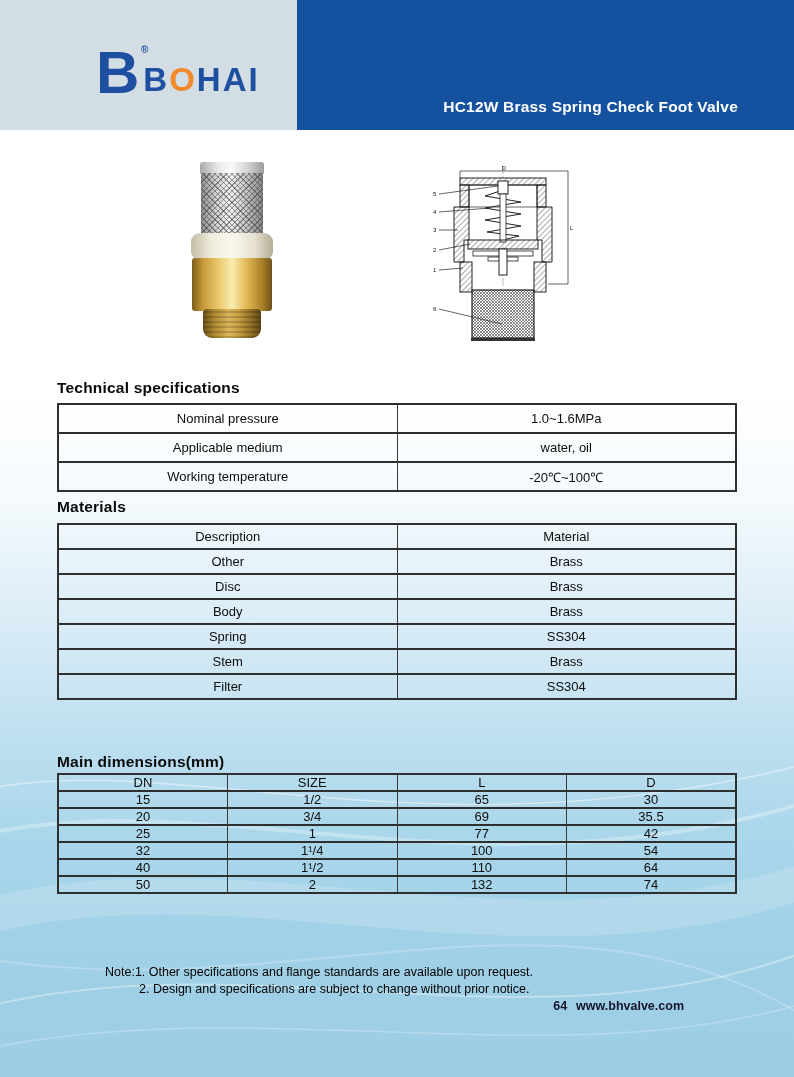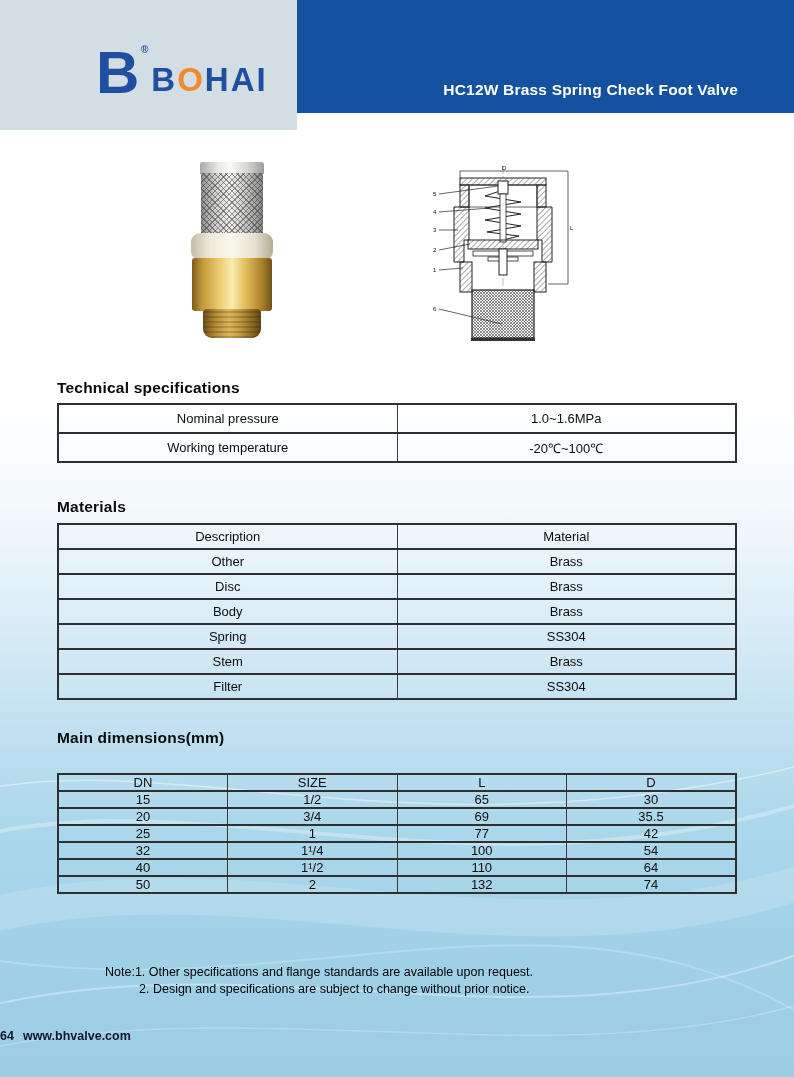--- a/index.html
+++ b/index.html
@@ -4,27 +4,27 @@
 <style>
   html,body{margin:0;padding:0;background:#666;}
   .page{
     position:relative;width:794px;height:1077px;overflow:hidden;margin:0 auto;
     font-family:"Liberation Sans",sans-serif;
     background:linear-gradient(180deg,#ffffff 0%,#ffffff 37%,#f3f9fc 47%,#dcedf7 57%,#c2e1f1 67%,#abd7eb 77%,#a1d1e7 87%,#9ccde4 100%);
   }
   .waves{position:absolute;left:0;top:0;width:794px;height:1077px;pointer-events:none;}
   
   .hdr-light{position:absolute;left:0;top:0;width:297px;height:130px;background:#d3dde4;}
-  .hdr-dark{position:absolute;left:297px;top:0;width:497px;height:113px;background:#14519f;}
+  .hdr-dark{position:absolute;left:297px;top:0;width:497px;height:130px;background:#14519f;}
   .hdr-title{position:absolute;right:56px;bottom:14px;color:#fff;font-size:15.5px;font-weight:bold;letter-spacing:.2px;white-space:nowrap;}
   .logo{position:absolute;left:96px;top:48px;display:flex;align-items:flex-end;}
   .logo-mark-wrap{position:relative;}
   .logo-mark{font-size:60px;line-height:.82;font-weight:bold;color:#1e4fa1;letter-spacing:-2px;}
   .logo-reg{position:absolute;top:-4px;right:-11px;font-size:10px;color:#1e4fa1;font-weight:bold;}
-  .logo-text{margin-left:14px;margin-bottom:1px;font-size:33px;font-weight:bold;color:#1e4fa1;letter-spacing:2px;line-height:1;}
+  .logo-text{margin-left:6px;margin-bottom:1px;font-size:33px;font-weight:bold;color:#1e4fa1;letter-spacing:2px;line-height:1;}
   .logo-text .orange{color:#f28a2d;}
   
   .photo{position:absolute;left:189px;top:160px;width:86px;height:180px;}
   .photo div{position:absolute;left:50%;transform:translateX(-50%);}
   .v-cap{top:2px;width:64px;height:11px;border-radius:3px 3px 1px 1px;
     background:linear-gradient(90deg,#a9a9a7,#e8e8e6 28%,#fafaf8 48%,#d4d4d2 74%,#9d9d9b);border-bottom:1px solid #8a8a88;}
   .v-mesh{top:13px;width:62px;height:67px;border-radius:2px 2px 6px 6px;
     background:
       repeating-linear-gradient(45deg,rgba(70,70,70,.55) 0 1px,transparent 1px 4px),
       repeating-linear-gradient(-45deg,rgba(70,70,70,.55) 0 1px,transparent 1px 4px),
@@ -35,32 +35,32 @@
     background:linear-gradient(90deg,#7e5e1e,#c79b3a 14%,#eccb70 34%,#f8ecae 50%,#e2ba56 68%,#a97f28 88%,#6f521a);}
   .v-thread{top:149px;width:58px;height:29px;border-radius:4px 4px 9px 9px;
     background:
       repeating-linear-gradient(0deg,rgba(0,0,0,.16) 0 2px,transparent 2px 5px),
       linear-gradient(90deg,#6b4f1a,#b08a30 20%,#dcb65c 45%,#c79e42 62%,#8a6722 86%,#5f4716);}
   
   .drawing{position:absolute;left:430px;top:164px;width:146px;height:180px;}
   .drawing text{font-size:6px;fill:#111;font-family:"Liberation Sans",sans-serif;}
   
   .sec-h{position:absolute;left:57px;font-size:15.5px;font-weight:bold;color:#0a0a0a;letter-spacing:.2px;}
-  #h-tech{top:379px;} #h-mat{top:498px;} #h-dim{top:729px;}
+  #h-tech{top:379px;} #h-mat{top:498px;} #h-dim{top:753px;}
   
   .tbl{position:absolute;left:57px;width:680px;border-collapse:collapse;table-layout:fixed;border:2px solid #2f2f2f;}
   .tbl td{border:1px solid #3a3a3a;border-top:2px solid #2f2f2f;border-bottom:2px solid #2f2f2f;
     font-size:13px;color:#0d0d0d;text-align:center;vertical-align:middle;padding:0;background:transparent;}
   #t-tech{top:403px;} #t-tech tr{height:29px;}
   #t-mat{top:523px;}  #t-mat tr{height:25px;}
   #t-dim{top:773px;}  #t-dim tr{height:16px;}
   
   .notes{position:absolute;left:57px;top:964px;font-size:12.5px;line-height:16.5px;color:#000;margin-left:48px;}
   .notes .l2{padding-left:34px;}
-  .footer{position:absolute;left:0;top:1029px;width:684px;text-align:left;font-size:12.5px;font-weight:bold;color:#15152c;}
+  .footer{position:absolute;left:0;top:999px;width:684px;text-align:right;font-size:12.5px;font-weight:bold;color:#15152c;}
   .footer .pg{margin-right:9px;}
 </style>
 </head>
 <body>
 
 <div class="page">
 
   <svg class="waves" viewBox="0 0 794 1077">
     <path d="M-20,790 C180,748 430,862 814,762" fill="none" stroke="rgba(255,255,255,0.45)" stroke-width="1.5"></path>
     <path d="M-20,835 C220,782 480,905 814,800" fill="none" stroke="rgba(255,255,255,0.3)" stroke-width="4"></path>
@@ -151,20 +151,24 @@
   </svg>
 
   <div class="sec-h" id="h-tech">Technical specifications</div>
   <table class="tbl" id="t-tech">
     <tbody>
         <tr>
       <td>Nominal pressure</td>
       <td>1.0~1.6MPa</td>
     </tr>
     <tr>
+      <td>Applicable medium</td>
+      <td>water, oil</td>
+    </tr>
+    <tr>
       <td>Working temperature</td>
       <td>-20℃~100℃</td>
     </tr>
   </tbody>
     </table>
 
   <div class="sec-h" id="h-mat">Materials</div>
   <table class="tbl" id="t-mat">
     <tbody>
         <tr>

